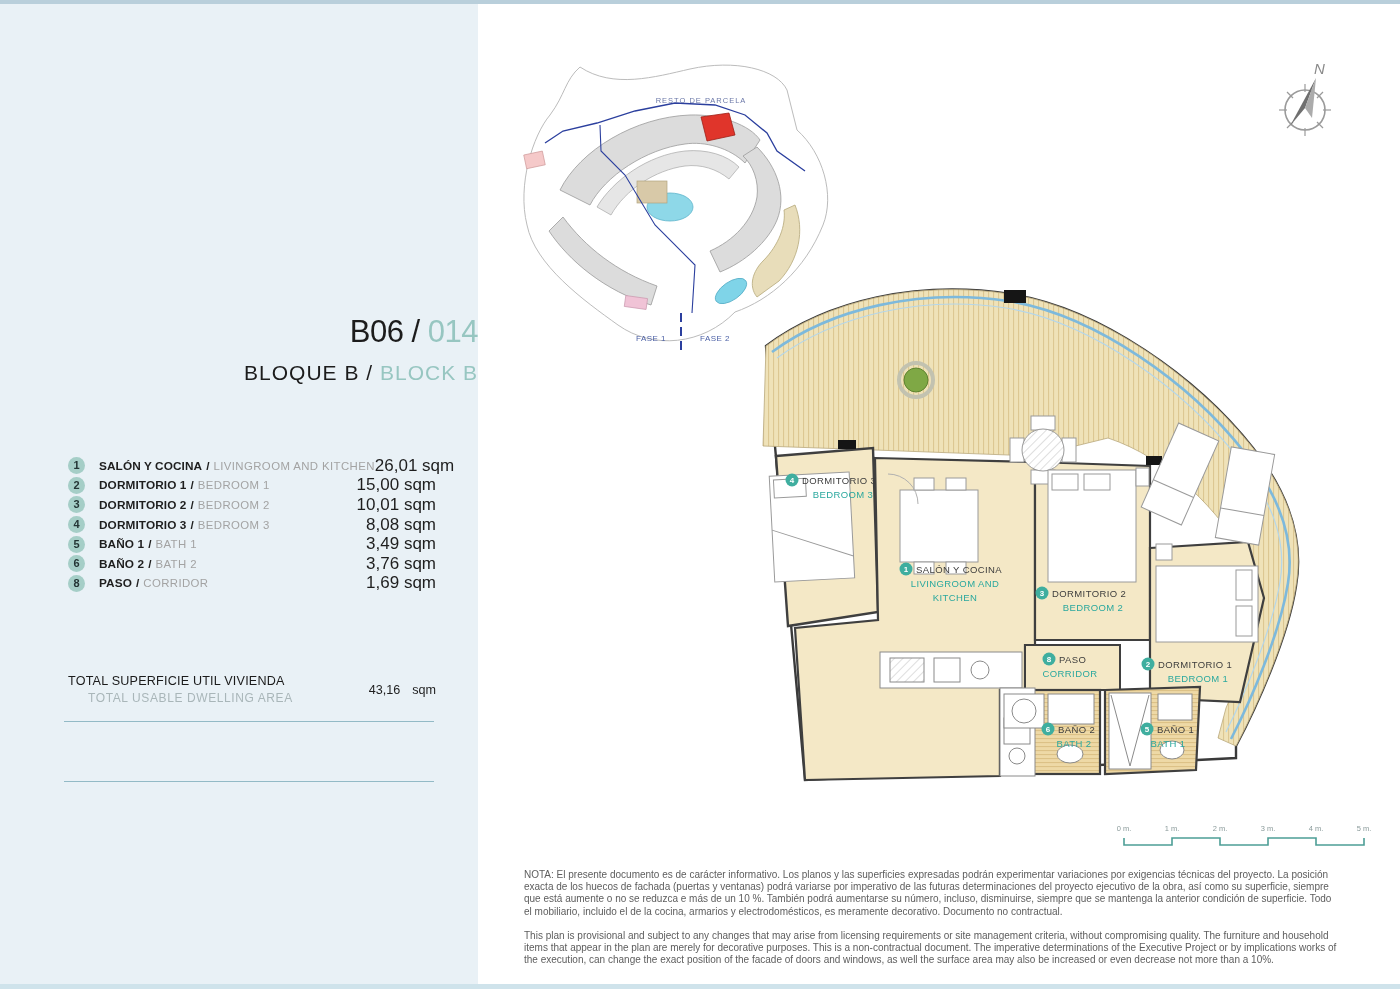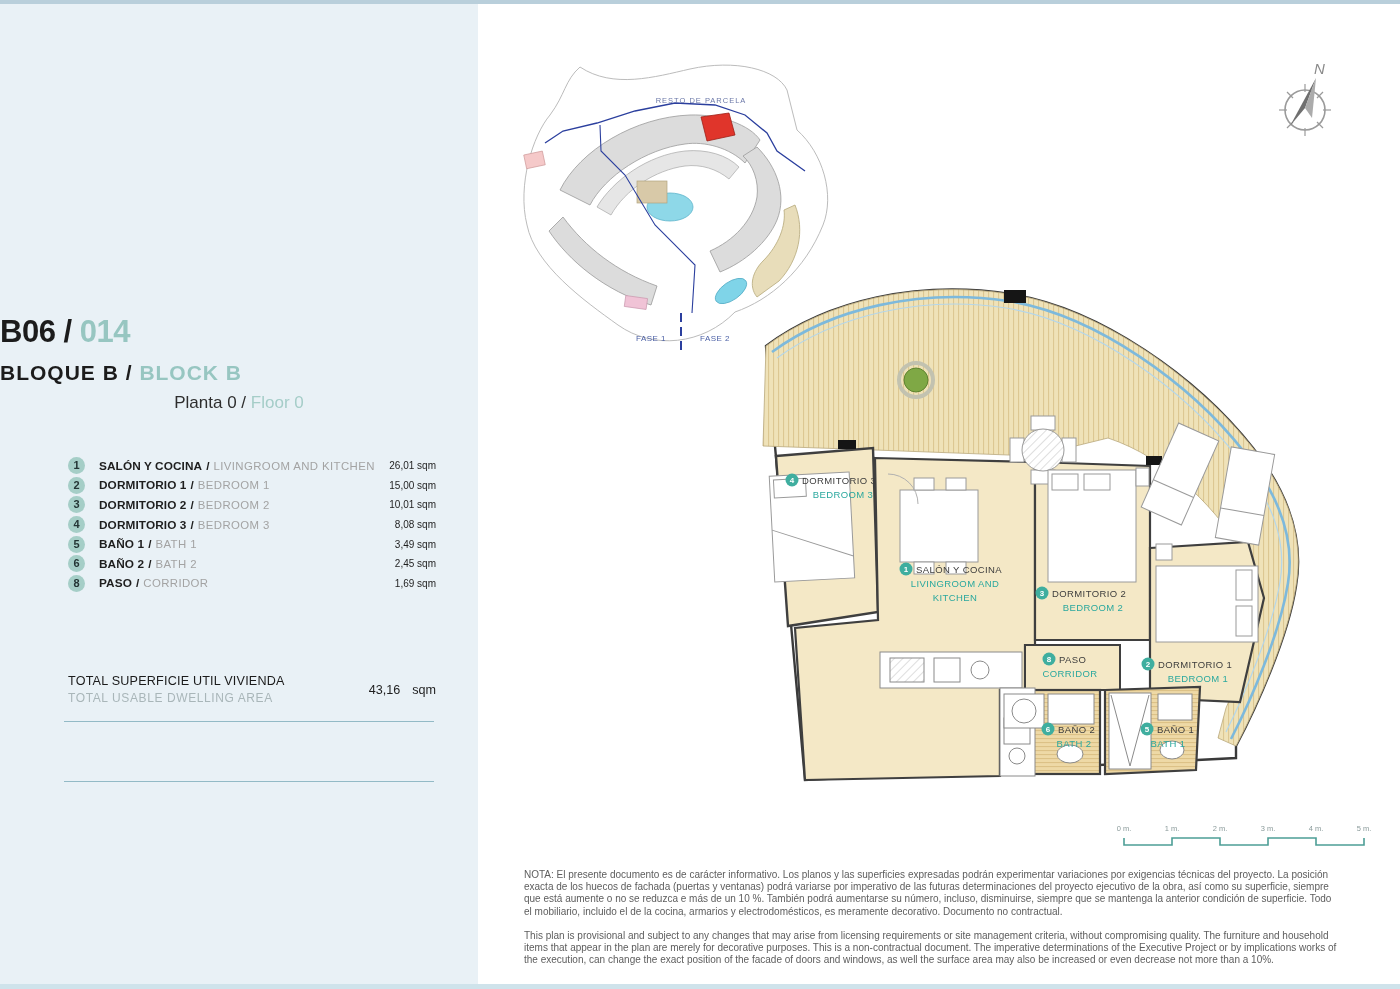--- a/index.html
+++ b/index.html
@@ -3,45 +3,45 @@
 <meta charset="utf-8">
 <style>
   html,body{margin:0;padding:0;}
   body{font-family:"Liberation Sans", sans-serif;}
   .page{position:relative;width:1400px;height:989px;background:#ffffff;overflow:hidden;}
   .top-rule{position:absolute;left:0;top:0;width:1400px;height:4px;background:#b9cfdb;}
   .bottom-rule{position:absolute;left:0;top:984px;width:1400px;height:5px;background:#cfe3eb;}
 
   
   .sidebar{position:absolute;left:0;top:4px;width:478px;height:980px;background:#e9f1f6;}
-  .unit-title{position:absolute;left:0;top:310px;width:478px;text-align:left;
-    font-size:31px;font-weight:bold;letter-spacing:-0.5px;color:#1c1c1c;}
+  .unit-title{position:absolute;left:0;top:310px;width:478px;text-align:right;
+    font-size:31px;font-weight:normal;letter-spacing:-0.5px;color:#1c1c1c;}
   .unit-title .teal{color:#97c6c1;}
-  .block-line{position:absolute;left:0;top:357px;width:478px;text-align:left;
-    font-size:21px;font-weight:bold;letter-spacing:1px;color:#1c1c1c;}
+  .block-line{position:absolute;left:0;top:357px;width:478px;text-align:right;
+    font-size:21px;font-weight:normal;letter-spacing:1px;color:#1c1c1c;}
   .block-line .teal{color:#97c6c1;}
   .floor-line,.door-line{position:absolute;left:0;width:478px;text-align:center;
     font-size:17px;color:#2e2e2e;}
   .floor-line{top:389px;}
   .door-line{top:412px;}
   .floor-line .teal,.door-line .teal{color:#a5cdc8;}
 
   .rooms{position:absolute;left:68px;top:452px;width:368px;}
   .room-row{display:flex;align-items:center;height:19.6px;}
   .room-num{flex:0 0 17px;height:17px;line-height:17px;border-radius:50%;
     background:#a5cec7;color:#243535;font-size:11px;font-weight:bold;text-align:center;margin-right:14px;}
   .room-es{font-size:11.8px;font-weight:bold;color:#1e1e1e;letter-spacing:0.1px;white-space:nowrap;}
   .room-sep{font-size:11.8px;font-weight:bold;color:#1e1e1e;margin:0 4px;}
   .room-en{font-size:11.4px;color:#a3a3a3;letter-spacing:0.4px;white-space:nowrap;}
-  .room-val{margin-left:auto;font-size:10px;color:#1e1e1e;white-space:nowrap;}
+  .room-val{margin-left:auto;font-size:17px;color:#1e1e1e;white-space:nowrap;}
 
   .total-block{position:absolute;left:68px;width:368px;}
   .tb1{top:670px;} .tb2{top:730px;} .tb3{top:789px;}
   .total-es{font-size:12.6px;font-weight:normal;color:#1b1b1b;letter-spacing:0.2px;}
-  .total-en{font-size:12px;color:#a9b6b9;letter-spacing:0.6px;margin-top:3px;}
+  .total-en{font-size:12px;color:#a9b6b9;letter-spacing:0.6px;margin-top:3px;margin-left:20px;}
   .total-val{position:absolute;right:0;top:9px;font-size:12.6px;color:#1e1e1e;}
   .total-val .unit{margin-left:12px;}
   .divider{position:absolute;left:64px;width:370px;height:0;border-top:1px solid #93bac6;}
   .dv1{top:717px;} .dv2{top:777px;}
 
   
   .notes{position:absolute;left:512px;top:857px;width:840px;color:#5d5d5d;
     font-size:10px;line-height:1.22;}
   .notes p{margin:12px;}
 
@@ -61,25 +61,20 @@
       <span>/</span>
       <span class="teal">014</span>
     </div>
 
     <div class="block-line">
       <span>BLOQUE B</span>
       <span>/</span>
       <span class="teal">BLOCK B</span>
     </div>
 
-    <div class="floor-line">
-      <span>Planta 0</span>
-      <span>/</span>
-      <span class="teal">Floor 0</span>
-    </div>
 
 
     <div class="rooms">
       <div class="room-row">
         <span class="room-num">1</span>
         <span class="room-es">SALÓN Y COCINA</span>
         <span class="room-sep">/</span>
         <span class="room-en">LIVINGROOM AND KITCHEN</span>
         <span class="room-val"><span>26,01</span> <span>sqm</span></span>
       </div>
@@ -109,21 +104,21 @@
         <span class="room-es">BAÑO 1</span>
         <span class="room-sep">/</span>
         <span class="room-en">BATH 1</span>
         <span class="room-val"><span>3,49</span> <span>sqm</span></span>
       </div>
       <div class="room-row">
         <span class="room-num">6</span>
         <span class="room-es">BAÑO 2</span>
         <span class="room-sep">/</span>
         <span class="room-en">BATH 2</span>
-        <span class="room-val"><span>2,45</span> <span>sqm</span></span>
+        <span class="room-val"><span>3,76</span> <span>sqm</span></span>
       </div>
       <div class="room-row">
         <span class="room-num">8</span>
         <span class="room-es">PASO</span>
         <span class="room-sep">/</span>
         <span class="room-en">CORRIDOR</span>
         <span class="room-val"><span>1,69</span> <span>sqm</span></span>
       </div>
     </div>
 

